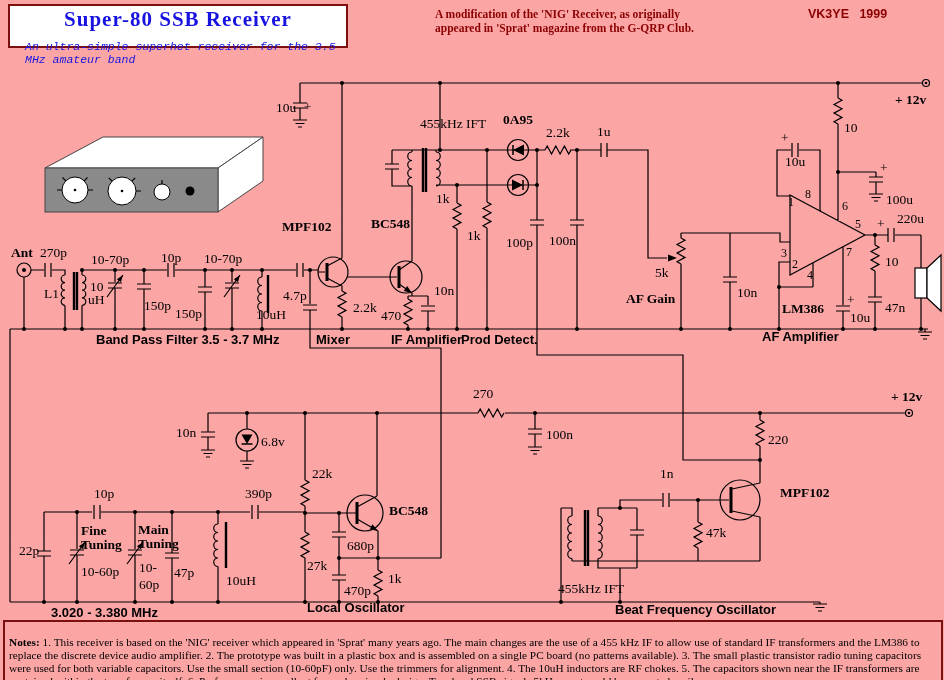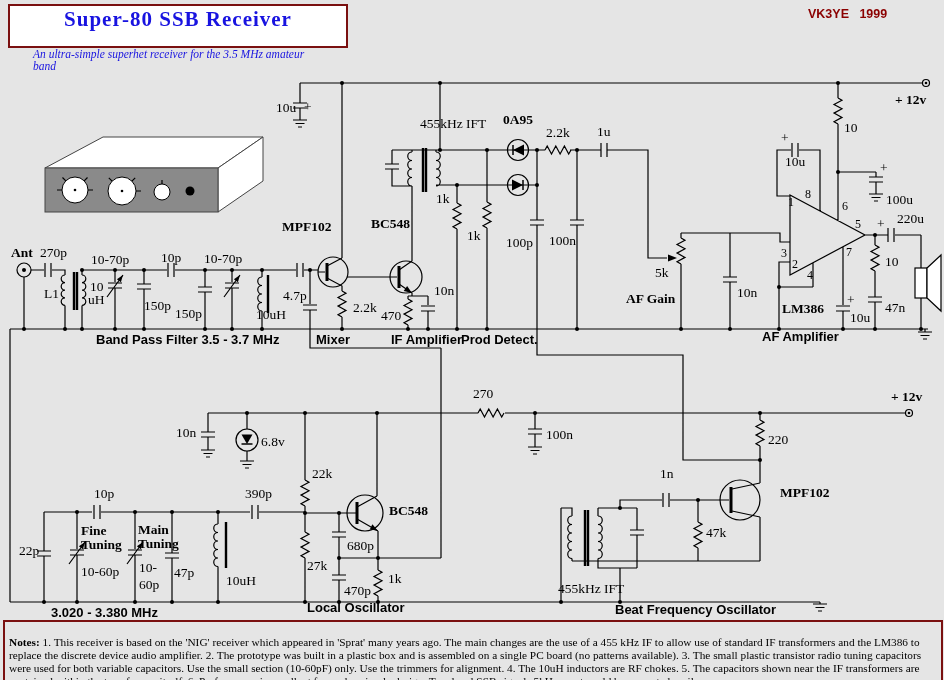--- a/index.html
+++ b/index.html
@@ -1,23 +1,23 @@
 <!DOCTYPE html>
 <html><head>
 <meta charset="utf-8">
 <style>
   html,body{margin:0;padding:0;background:#fff;}
-  #page{position:relative;width:944px;height:680px;background:#e5e5e5;overflow:hidden;
+  #page{position:relative;width:944px;height:680px;background:#fca5a5;overflow:hidden;
         font-family:"Liberation Serif",serif;}
   #title-box{position:absolute;left:8px;top:4px;width:336px;height:40px;
         border:2px solid #7a1010;background:#fff;}
   #title{margin:0;padding-top:1px;text-align:center;font-weight:bold;font-size:21px;
         letter-spacing:1px;color:#1813e0;font-family:"Liberation Serif",serif;}
-  #subtitle{margin:16px;padding-left:7px;font-style:italic;font-size:11.5px;color:#1813e0;
-        font-family:Liberation Serif, serif;}
+  #subtitle{margin:8px;padding-left:7px;font-style:italic;font-size:11.5px;color:#1813e0;
+        font-family:Liberation Mono, monospace;}
   #center-note{position:absolute;left:435px;top:7px;color:#8b0000;font-weight:bold;
         font-size:11.5px;line-height:14px;font-family:"Liberation Serif",serif;}
   #callsign{position:absolute;left:808px;top:7px;color:#8b0000;font-weight:bold;
         font-size:12.5px;white-space:pre;font-family:Liberation Sans, sans-serif;}
   #notes-box{position:absolute;left:3px;top:620px;width:928px;height:51px;
         border:2px solid #7a1010;padding:14px 4px;font-size:11.3px;line-height:13px;
         color:#000;text-align:left;font-family:"Liberation Serif",serif;}
   #notes-box .nh{font-weight:bold;}
   #schem{position:absolute;left:0;top:0;}
   text{fill:#000;}
@@ -26,20 +26,24 @@
   .s{font-family:"Liberation Sans",sans-serif;font-size:13px;font-weight:bold;}
   .p{font-family:"Liberation Serif",serif;font-size:12px;}
 </style>
 </head>
 <body>
 
 <div id="page">
   <div id="title-box">
     <p id="title">Super-80 SSB Receiver</p>
     <p id="subtitle">An ultra-simple superhet receiver for the 3.5 MHz amateur band</p>
+  </div>
+  <div id="center-note">
+    <span>A modification of the 'NIG' Receiver, as originally</span><br>
+    <span>appeared in 'Sprat' magazine from the G-QRP Club.</span>
   </div>
   <div id="callsign">VK3YE   1999</div>
 
   <svg id="schem" width="944" height="680" viewBox="0 0 944 680" xmlns="http://www.w3.org/2000/svg">
       <g>
         <polygon points="45,168 103,137 263,137 218,168" fill="#ffffff" stroke="#444" stroke-width="1"></polygon>
         <polygon points="218,168 263,137 263,181 218,212" fill="#ffffff" stroke="#444" stroke-width="1"></polygon>
         <rect x="45" y="168" width="173" height="44" fill="#8a8a8a" stroke="#444" stroke-width="1"></rect>
         <circle cx="75" cy="190" r="13" fill="#fff" stroke="#000"></circle>
         <circle cx="122" cy="191" r="14" fill="#fff" stroke="#000"></circle>

